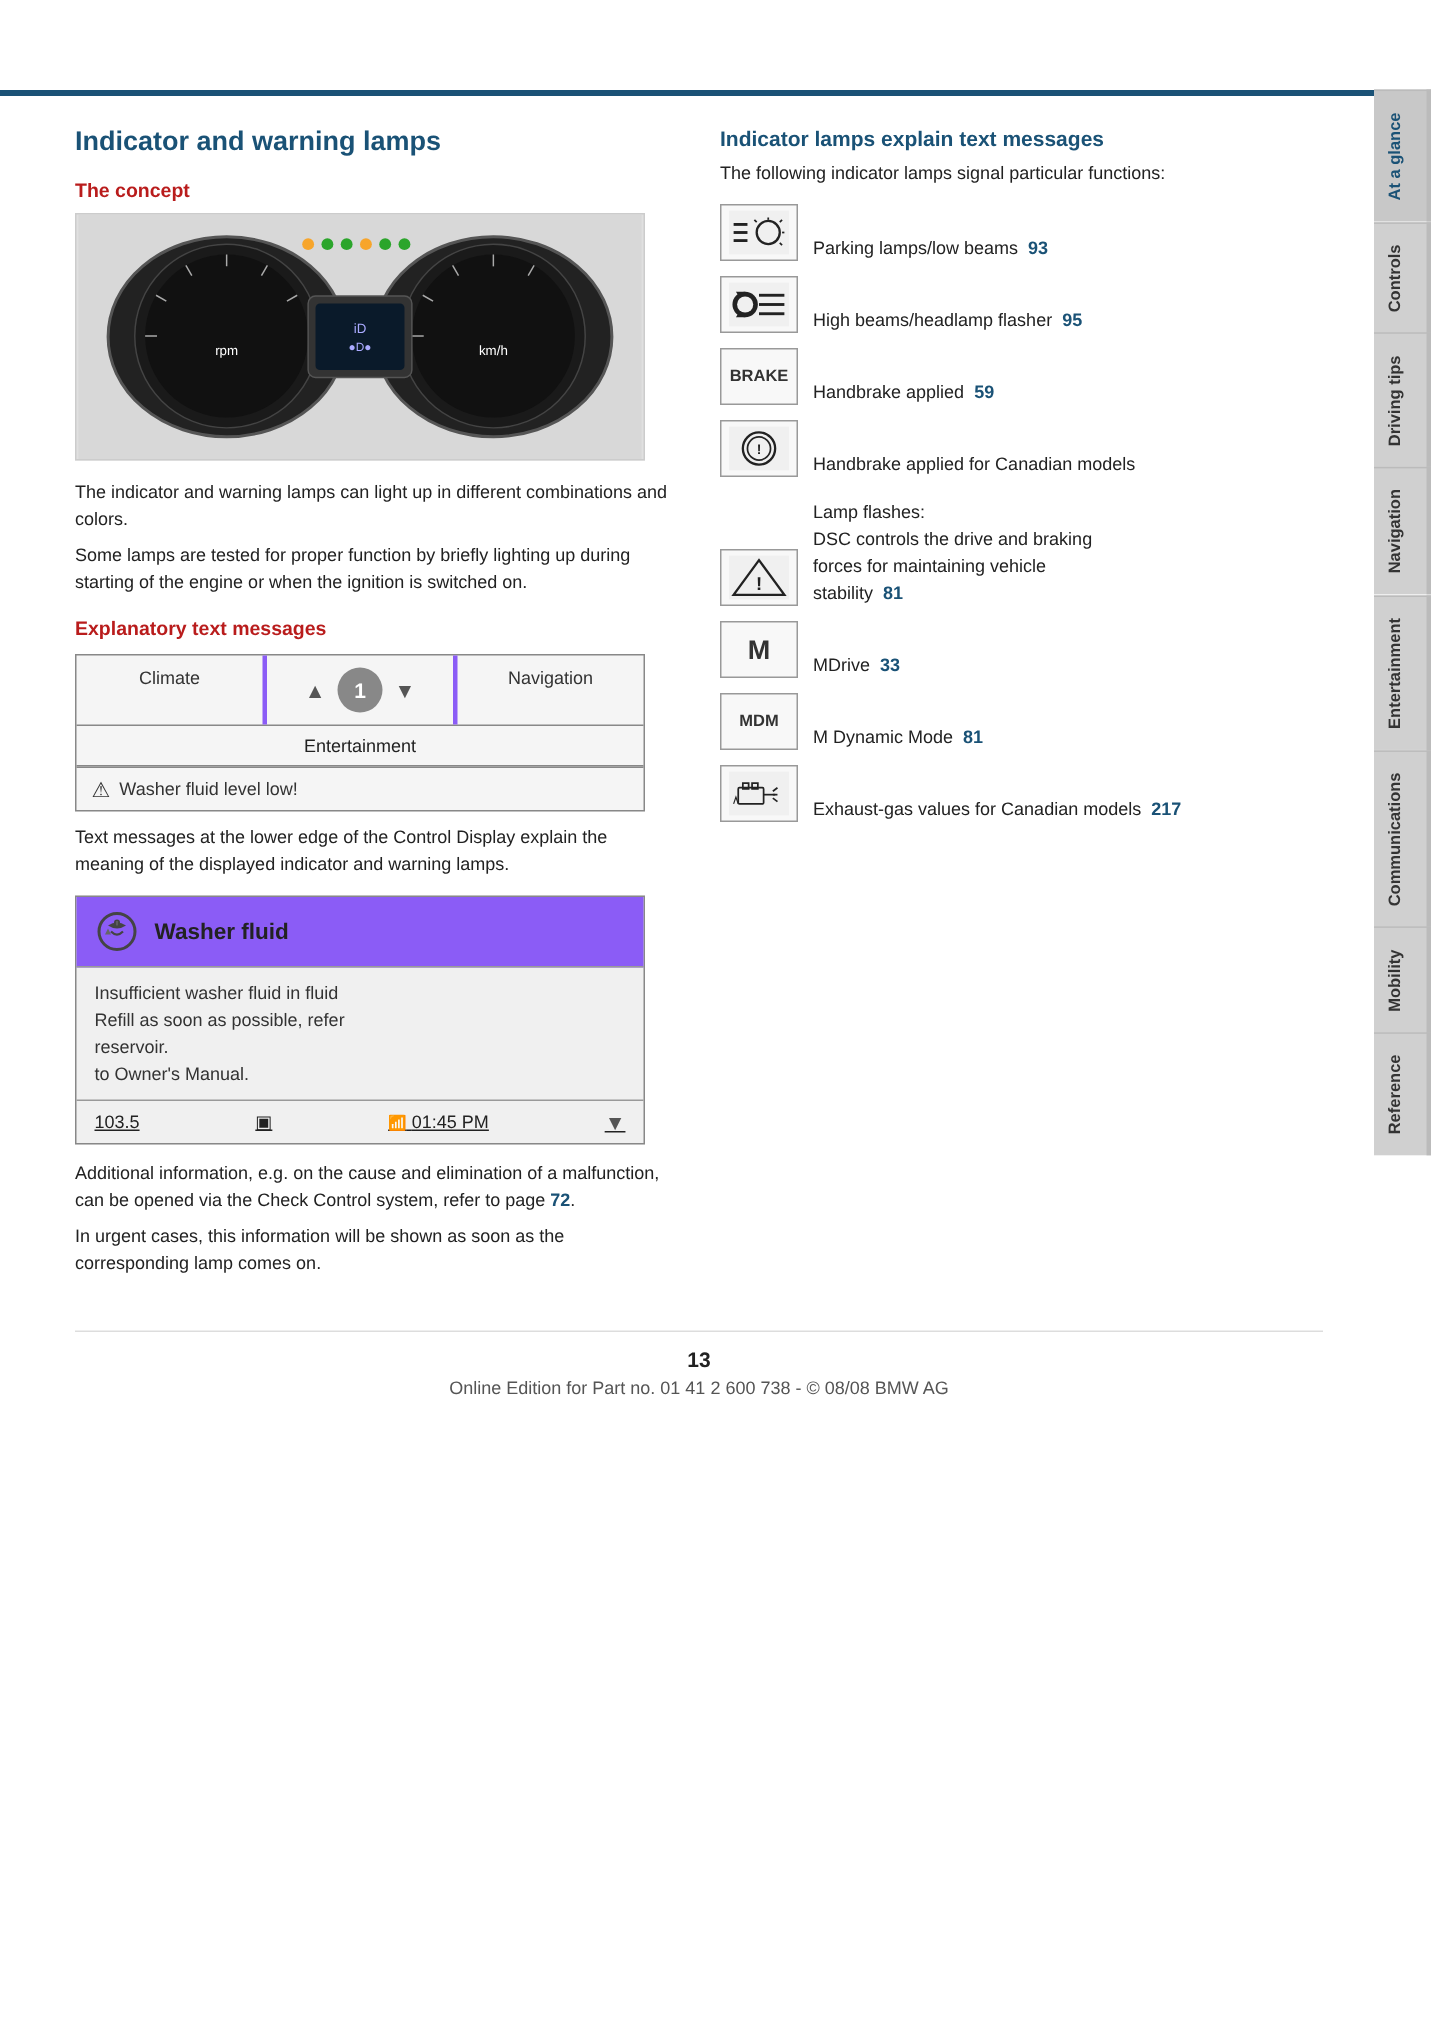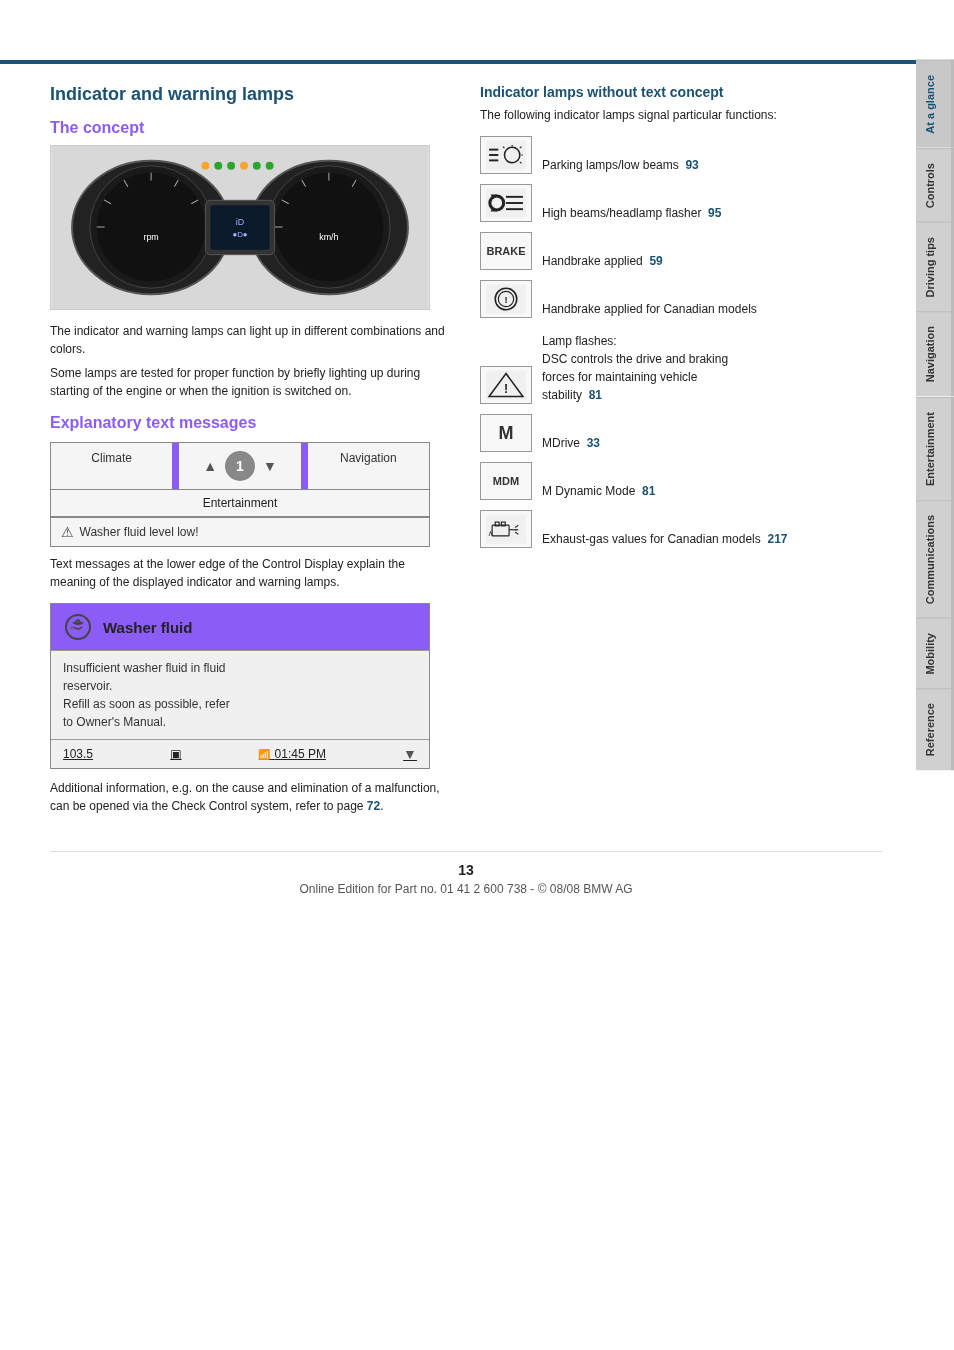--- a/index.html
+++ b/index.html
@@ -68,22 +68,22 @@
       padding-top: 0;
     }
     
     .section-title {
       color: #1a5276;
       font-size: 18px;
       font-weight: bold;
       margin-bottom: 10px;
     }
     .sub-title {
-      color: #8b5cf6;
-      font-size: 16px;
+      color: #b91c1c;
+      font-size: 13px;
       font-weight: bold;
       margin-bottom: 8px;
       margin-top: 14px;
     }
     
     .dashboard-img {
       width: 380px;
       height: 165px;
       background: #e0e0e0;
       border: 1px solid #ccc;
@@ -112,21 +112,21 @@
       background: #f5f5f5;
     }
     .diagram-top-row {
       display: flex;
       border-bottom: 1px solid #888;
     }
     .diagram-cell {
       flex: 1;
       padding: 8px 10px;
       text-align: center;
-      border-right: 7px solid #8b5cf6;
+      border-right: 3px solid #8b5cf6;
       font-size: 12px;
       color: #333;
     }
     .diagram-cell:last-child { border-right: none; }
     .circle-icon {
       width: 30px;
       height: 30px;
       border-radius: 50%;
       background: #888;
       display: inline-flex;
@@ -402,41 +402,42 @@
                 <path d="M10 14 Q14 18 18 14" fill="none" stroke="#444" stroke-width="1.5"></path>
                 <circle cx="14" cy="8" r="2" fill="#444"></circle>
                 <path d="M14 10 L14 7" stroke="#666" stroke-width="1"></path>
                 <path d="M8 12 L6 16 L10 16 Z" fill="#666"></path>
               </svg>
             </div>
             <span class="washer-title">Washer fluid</span>
           </div>
           <div class="washer-body">
             <p>Insufficient washer fluid in fluid</p>
+            <p>Refill as soon as possible, refer</p>
             <p>reservoir.</p>
-            <p>Refill as soon as possible, refer</p>
             <p>to Owner's Manual.</p>
           </div>
           <div class="washer-footer">
             <span>103.5</span>
             <span style="font-size:12px;">▣</span>
             <span>
               <span style="font-size:10px;">📶</span>
               <span>01:45 PM</span>
             </span>
             <span class="washer-scroll">▼</span>
           </div>
         </div>
 
         <p class="body-text">Additional information, e.g. on the cause and elimination of a malfunction, can be opened via the Check Control system, refer to page <span style="color:#1a5276; font-weight:bold;">72</span>.</p>
+        <p class="body-text">In urgent cases, this information will be shown as soon as the corresponding lamp comes on.</p>
       </div>
 
       <div class="right-col">
         <div class="right-col-title-section">
-          <div class="indicator-title">Indicator lamps without text concept</div>
+          <div class="indicator-title">Indicator lamps explain text messages</div>
           <p class="indicator-intro">The following indicator lamps signal particular functions:</p>
         </div>
 
         <div class="lamp-row">
           <div class="lamp-icon">
             <svg viewBox="0 0 52 38" xmlns="http://www.w3.org/2000/svg">
               <rect width="52" height="38" fill="#f0f0f0"></rect>
 
               <line x1="4" y1="12" x2="16" y2="12" stroke="#222" stroke-width="2.5"></line>
               <line x1="4" y1="19" x2="16" y2="19" stroke="#222" stroke-width="2.5"></line>

